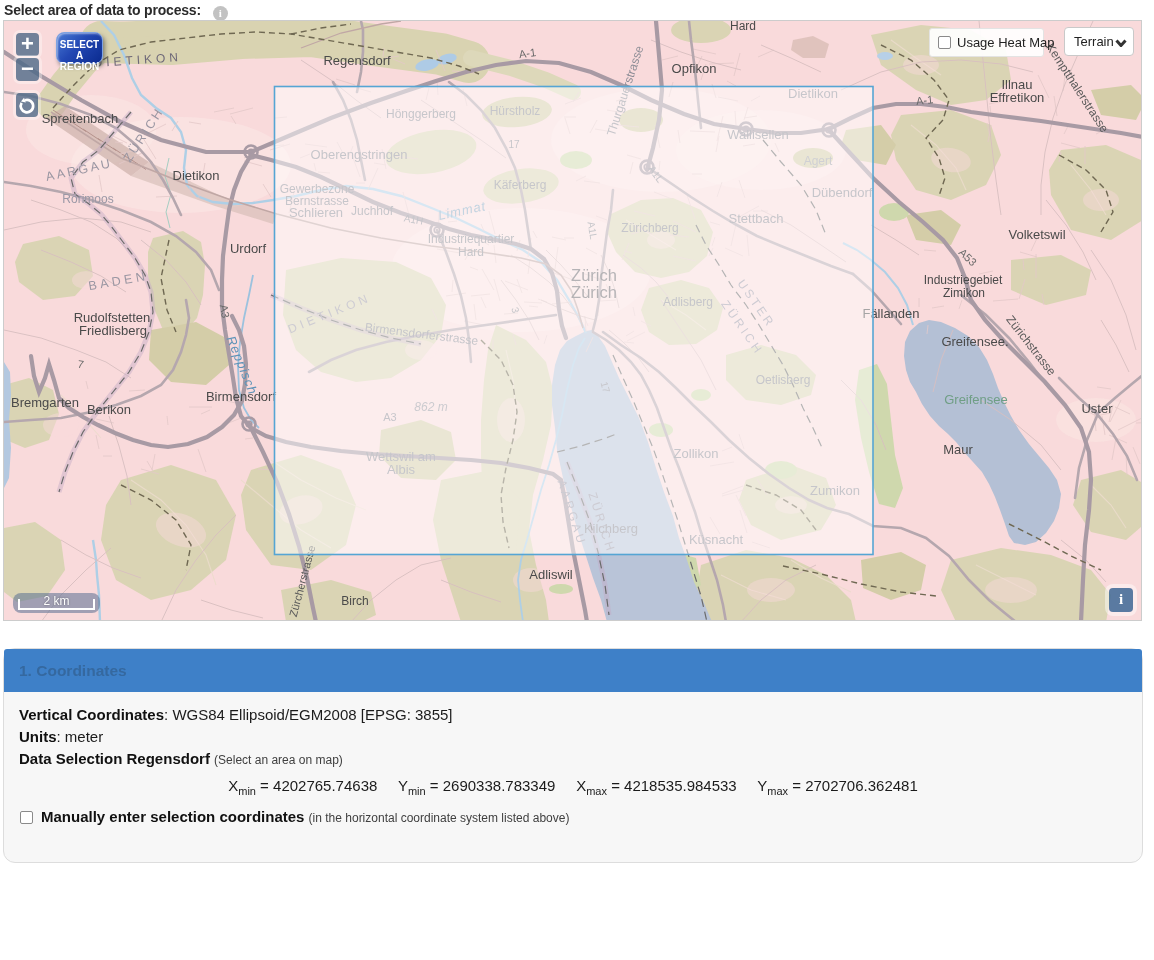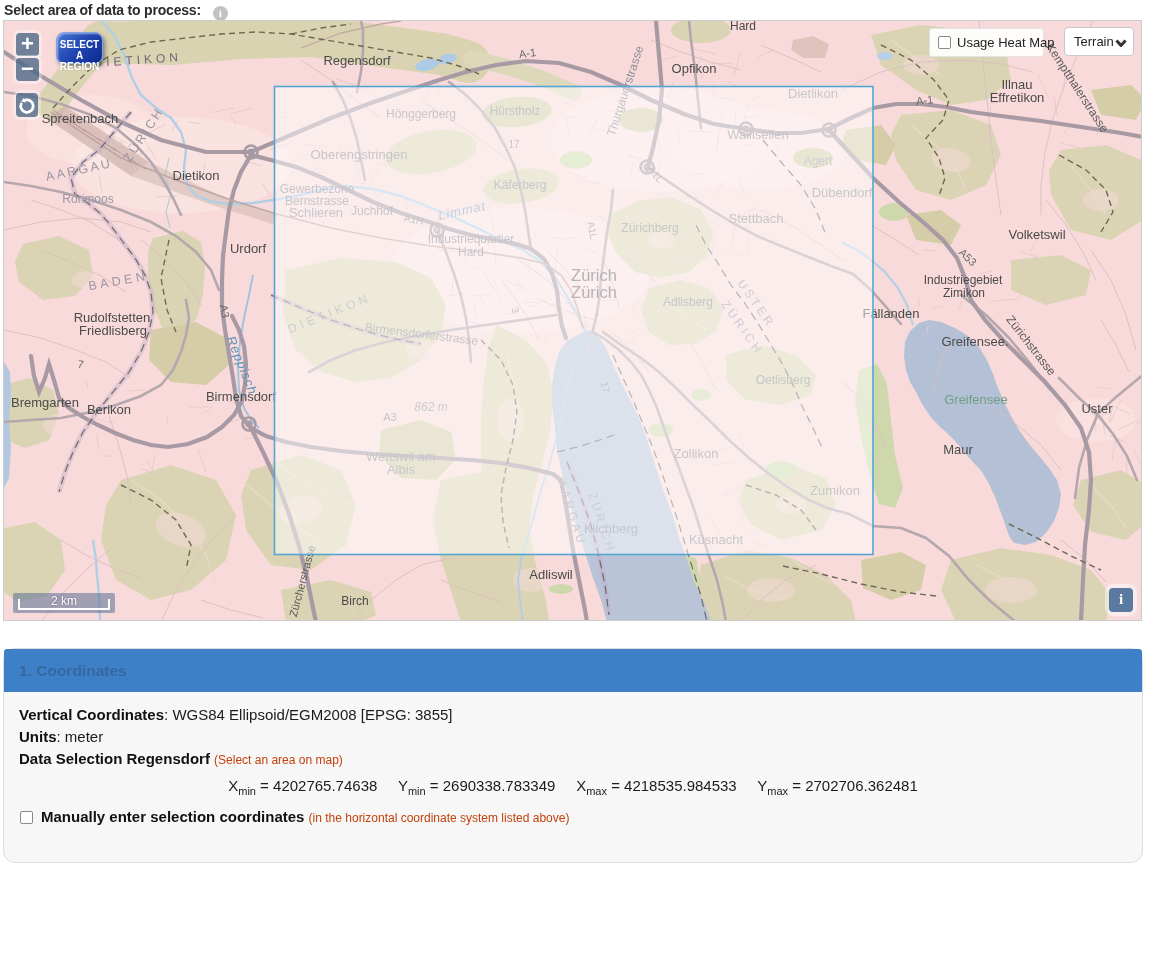--- a/index.html
+++ b/index.html
@@ -12,30 +12,30 @@
 .zbtn.minus { top:37px; font-size:22px; line-height:22px; font-weight:bold; }
 .selreg { position:absolute; left:52px; top:11px; width:47px; height:32px; border-radius:8px;
   background:linear-gradient(135deg,#4a7ad4 0%,#2348b4 45%,#0a2a8e 100%);
   border:1px solid #7ea2e2; box-shadow:2px 3px 4px rgba(60,60,60,0.55), inset 1px 1px 2px rgba(255,255,255,0.5);
   color:#fff; font-weight:bold; font-size:10px; line-height:11px; text-align:center; padding-top:6px;
   font-family:"Liberation Sans",sans-serif; letter-spacing:0; }
 .resetbtn { position:absolute; left:12px; top:72px; width:22px; height:24px; background:rgba(74,104,134,0.78); border-radius:4px; box-shadow:0 0 0 3px rgba(255,255,255,0.35); }
 .heatbox { position:absolute; left:925px; top:7px; width:115px; height:29px; background:rgba(255,255,255,0.92); border:1px solid #e3e3e3; border-radius:3px; font-size:13px; color:#222; line-height:27px; padding-left:8px; white-space:nowrap; }
 .heatbox .cb { display:inline-block; width:13px; height:13px; border:1px solid #8a8a8a; border-radius:2px; background:#fff; vertical-align:-2px; margin-right:6px; }
 .terrainsel { position:absolute; left:1060px; top:6px; width:70px; height:29px; background:#fff; border:1px solid #c9c9c9; border-radius:4px; font-size:13px; color:#222; line-height:27px; padding-left:9px; white-space:nowrap; }
-.scalebar { position:absolute; left:9px; top:572px; width:102px; height:20px; background:rgba(90,111,146,0.55); border-radius:2px;padding-left:28px; }
+.scalebar { position:absolute; left:9px; top:572px; width:87px; height:20px; background:rgba(90,111,146,0.55); border-radius:8px;padding-left:28px; }
 .scalebar .brk { position:absolute; left:5px; right:5px; top:6px; bottom:3px; border-left:2px solid #fff; border-right:2px solid #fff; border-bottom:2px solid #fff; }
 .scalebar .txt { position:absolute; left:0; right:0; top:1px; text-align:center; color:#fff; font-size:12px; text-shadow:0 0 2px rgba(0,0,0,0.4); }
 .infobtn { position:absolute; left:1105px; top:567px; width:24px; height:24px; background:rgba(62,105,150,0.85); border-radius:4px; color:#fff; font-weight:bold; font-size:15px; text-align:center; line-height:23px; box-shadow:0 0 0 4px rgba(255,255,255,0.45); font-family:"Liberation Serif",serif; }
 .panel { margin:27px 11px 0 3px; border:1px solid #ddd; border-radius:12px; background:#f7f7f7; }
 .phead { background:#3e80c8; border-radius:3px 3px 0 0; height:43px; line-height:43px; padding-left:15px; color:#35689f; font-weight:bold; font-size:15.5px; }
 .pbody { padding:12px 15px 32px 15px; font-size:15px; color:#1b1b1b; }
 .pbody .row { line-height:22px; }
 .pbody b { color:#111; }
-.small { font-size:12px; color:#c2410c; }
+.small { font-size:12px; color:#404040; }
 .coordline { text-align:center; line-height:26px; margin-top:2px; }
 .coordline sub { font-size:11px;text-align:right; }
 .cbline { line-height:24px; margin-top:1px; }
 .cbline .cb { display:inline-block; width:13px; height:13px; border:1px solid #8a8a8a; border-radius:2px; background:#fff; vertical-align:-2px; margin-right:8px; margin-left:1px; }
 .alert { margin:15px 0 0 0; background:#dff0d8; border:1px solid #d6e9c6; border-radius:4px; height:50px; line-height:48px; text-align:center; color:#3c763d; font-size:15px; }
 .alert sup { font-size:11px; }
 </style></head>
 <body>
 <div class="title">Select area of data to process: <span class="info">i</span></div>
 <div id="map">

